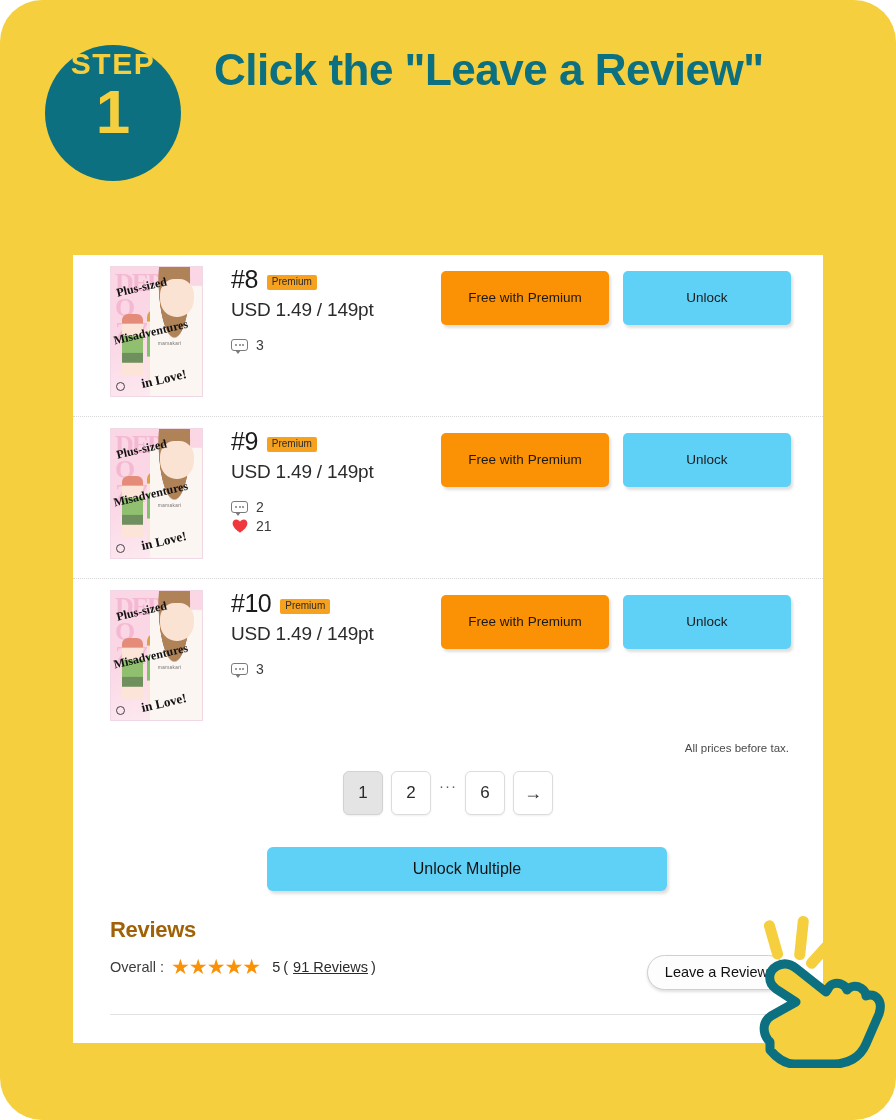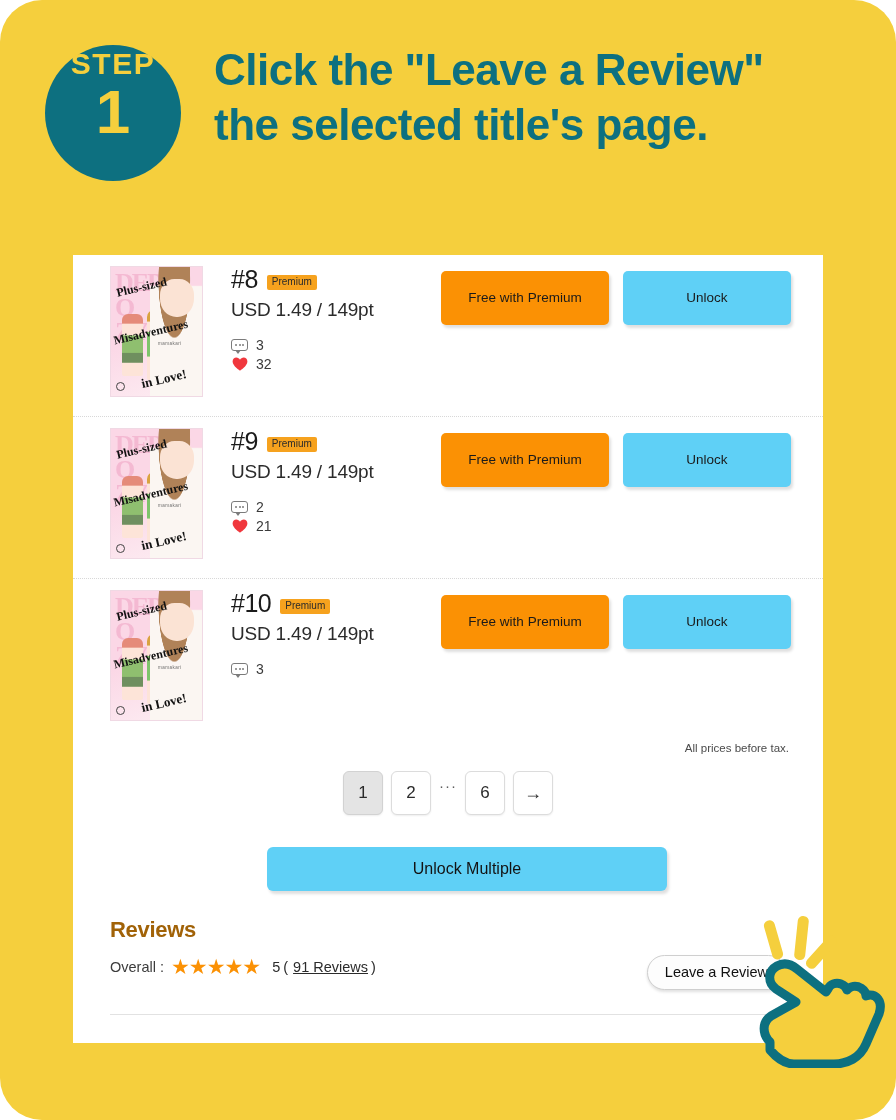--- a/index.html
+++ b/index.html
@@ -413,21 +413,20 @@
 
 <div class="poster">
 
   <div class="header">
     <div class="step-badge">
       <div class="step-word">STEP</div>
       <div class="step-num">1</div>
     </div>
     <div class="headline">
       <span class="headline-line">Click the "Leave a Review"</span>
-      <span class="headline-line">the selected title's page.</span>
     </div>
   </div>
 
   <div class="card">
 
     <div class="chapter-list">
 
       <div class="chapter-row">
         <div class="cover">
           <div class="bg-pink"></div>
@@ -448,28 +447,20 @@
           </div>
           <div class="price">USD 1.49 / 149pt</div>
           <div class="stats">
             <div class="stat-line">
               <span class="bubble-icon">
                   <i></i>
                   <i></i>
                   <i></i>
                 </span>
               <span>3</span>
-            </div>
-            <div class="stat-line">
-              <span class="heart-icon">
-                <svg width="16" height="14" viewBox="0 0 16 14">
-                    <path d="M8 13.5C8 13.5 0.6 9 0.6 4.4 0.6 2 2.4 0.5 4.3 0.5c1.6 0 2.9 1 3.7 2.2C8.8 1.5 10.1 0.5 11.7 0.5c1.9 0 3.7 1.5 3.7 3.9C15.4 9 8 13.5 8 13.5z" fill="#F0373D"></path>
-                  </svg>
-              </span>
-              <span>32</span>
             </div>
           </div>
         </div>
         <div class="actions">
           <button class="btn btn-premium">Free with Premium</button>
           <button class="btn btn-unlock">Unlock</button>
         </div>
       </div>
 
       <div class="chapter-row">

